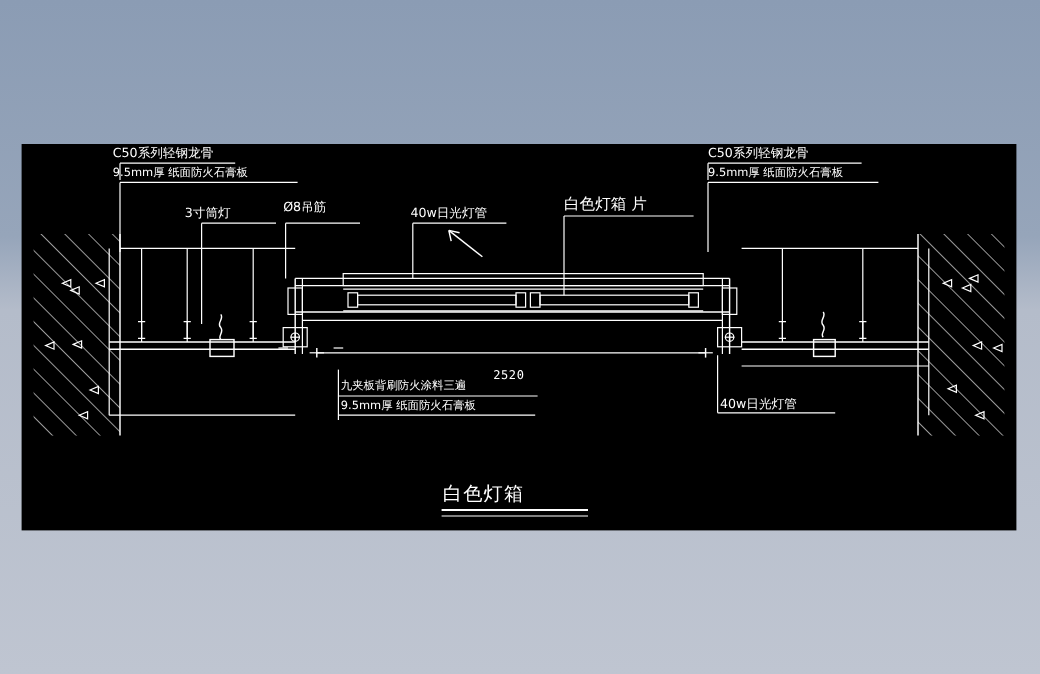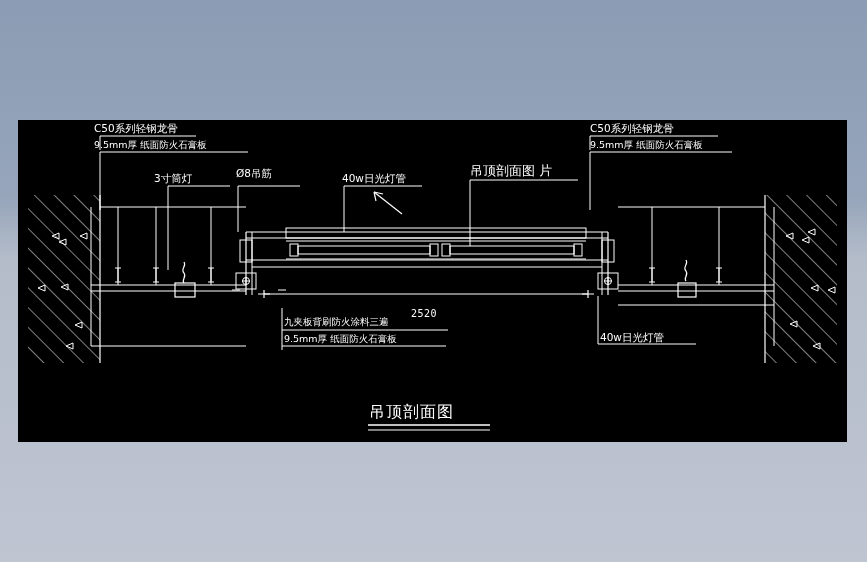--- a/index.html
+++ b/index.html
@@ -214,27 +214,27 @@
         <line x1="350" y1="310" x2="472" y2="310" stroke="#fff" stroke-width="1"></line>
       </g>
     </svg>
 
     <div class="lbl cn" style="left:76px;top:3px;">C50系列轻钢龙骨</div>
     <div class="lbl cn-sm" style="left:76px;top:20px;">9.5mm厚 纸面防火石膏板</div>
 
     <div class="lbl cn" style="left:136px;top:53px;">3寸筒灯</div>
     <div class="lbl cn" style="left:218px;top:48px;">Ø8吊筋</div>
     <div class="lbl cn" style="left:324px;top:53px;">40w日光灯管</div>
-    <div class="lbl cn" style="left:452px;top:44px;font-size:13px;">吊顶剖面图 片</div>
+    <div class="lbl cn" style="left:452px;top:44px;font-size:13px;">白色灯箱 片</div>
 
     <div class="lbl cn" style="left:572px;top:3px;">C50系列轻钢龙骨</div>
     <div class="lbl cn-sm" style="left:572px;top:20px;">9.5mm厚 纸面防火石膏板</div>
 
     <div class="lbl num" style="left:393px;top:165px;margin-top:24px;">2520</div>
 
     <div class="lbl cn-sm" style="left:266px;top:197px;text-align:center;">九夹板背刷防火涂料三遍</div>
     <div class="lbl cn-sm" style="left:266px;top:214px;">9.5mm厚 纸面防火石膏板</div>
     <div class="lbl cn" style="left:582px;top:212px;">40w日光灯管</div>
 
-    <div class="lbl title" style="left:351px;top:284px;">吊顶剖面图</div>
+    <div class="lbl title" style="left:351px;top:284px;">白色灯箱</div>
 
   </div>
 </div>
 
 </body></html>

